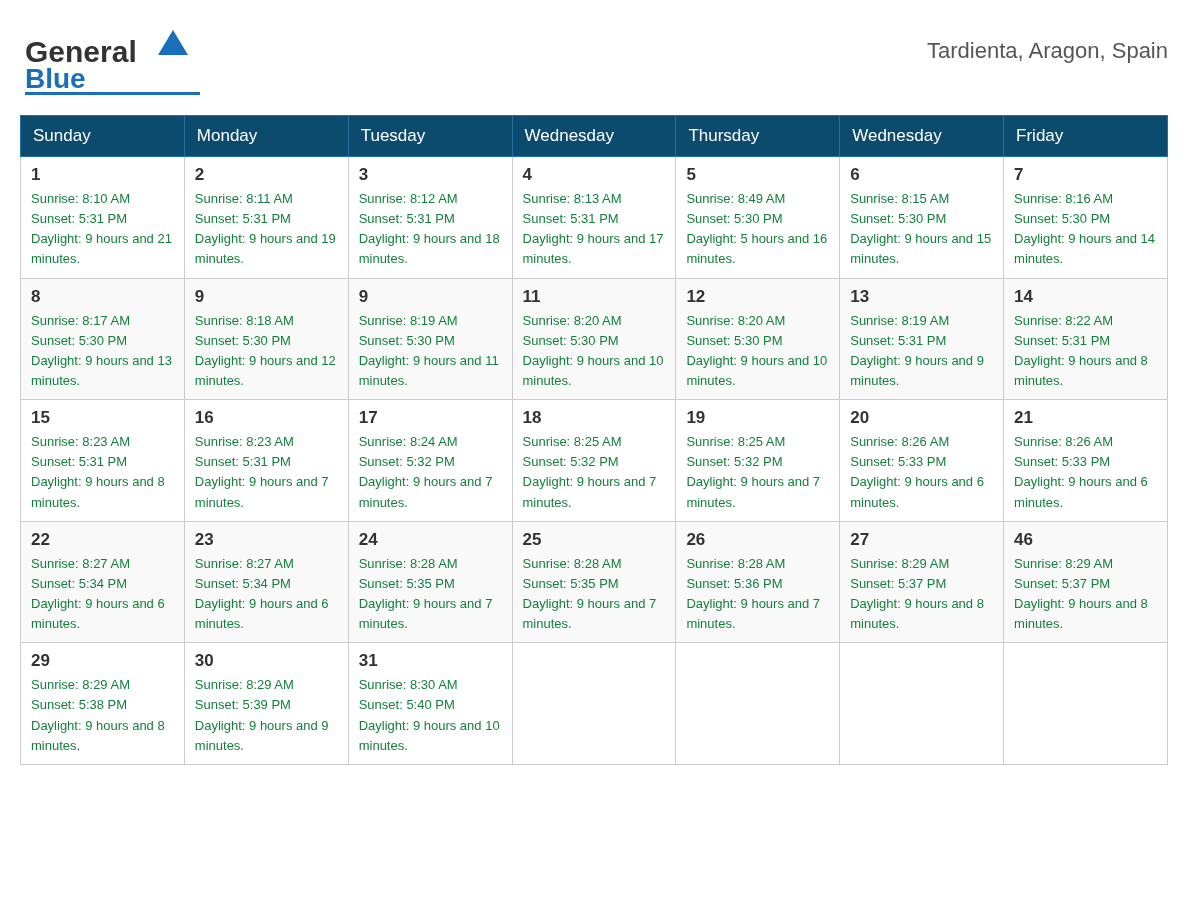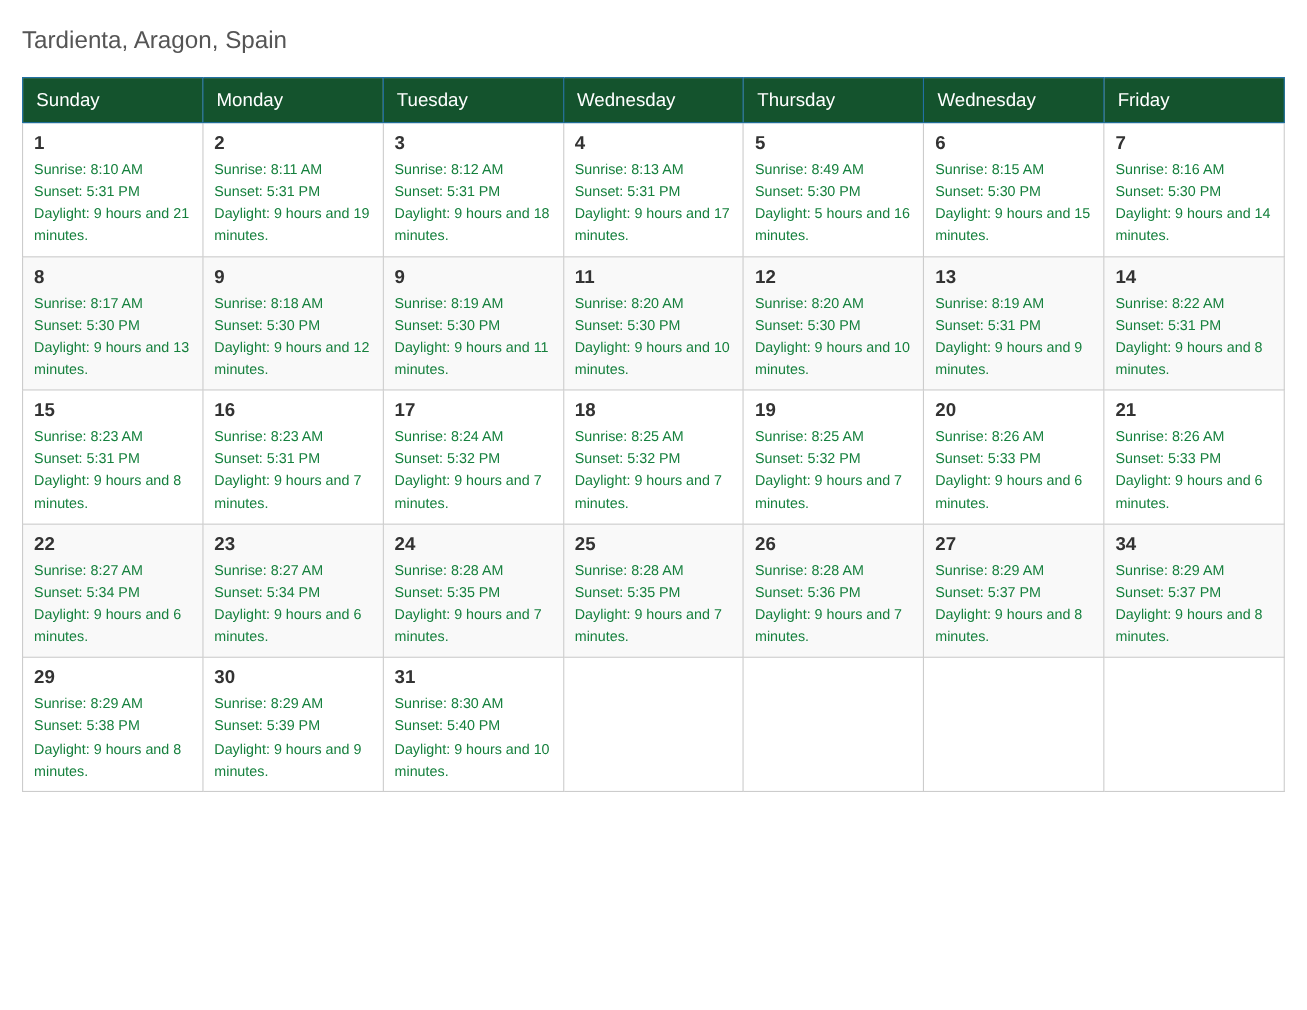--- a/index.html
+++ b/index.html
@@ -26,29 +26,29 @@
     }
     .month-title {
       font-size: 52px;
       font-weight: normal;
       color: #333;
       line-height: 1.1;
     }
     .location-title {
       font-size: 22px;
       color: #555;
-      margin-top: 4px;
+      margin-top: 18px;
     }
     .calendar-table {
       width: 100%;
       border-collapse: collapse;
       border: 1px solid #ccc;
     }
     .calendar-table th {
-      background: #14532d;
+      background: #0c4a6e;
       color: #fff;
       font-size: 17px;
       font-weight: normal;
       padding: 10px 12px;
       text-align: left;
       border: 1px solid #2271a3;
     }
     .calendar-table td {
       vertical-align: top;
       padding: 8px 10px;
@@ -80,20 +80,34 @@
     
     .logo-container {
       display: flex;
       align-items: center;
     }
   </style>
 </head>
 <body>
 
 <div class="header">
+  <div class="logo">
+    <div class="logo-container">
+      <svg width="185" height="75" viewBox="0 0 185 75">
+
+        <text x="5" y="42" font-family="Arial, sans-serif" font-size="30" font-weight="bold" fill="#333">General</text>
+
+        <polygon points="153,10 168,35 138,35" fill="#1a6fba"></polygon>
+
+        <text x="5" y="68" font-family="Arial, sans-serif" font-size="28" font-weight="bold" fill="#1a6fba">Blue</text>
+
+        <rect x="5" y="72" width="175" height="3" fill="#1a6fba"></rect>
+      </svg>
+    </div>
+  </div>
   <div class="title-section">
     <div class="location-title">Tardienta, Aragon, Spain</div>
   </div>
 </div>
 
 <table class="calendar-table">
   <thead>
     <tr>
     <th>Sunday</th>
         <th>Monday</th>
@@ -322,21 +336,21 @@
       </td>
         <td>
         <span class="day-number">27</span>
         <div class="day-info">
           <span>Sunrise: 8:29 AM</span><br>
           <span>Sunset: 5:37 PM</span><br>
           <span>Daylight: 9 hours and 8 minutes.</span>
         </div>
       </td>
         <td>
-        <span class="day-number">34</span>
+        <span class="day-number">46</span>
         <div class="day-info">
           <span>Sunrise: 8:29 AM</span><br>
           <span>Sunset: 5:37 PM</span><br>
           <span>Daylight: 9 hours and 8 minutes.</span>
         </div>
       </td>
       </tr>
       <tr>
         <td>
         <span class="day-number">29</span>

